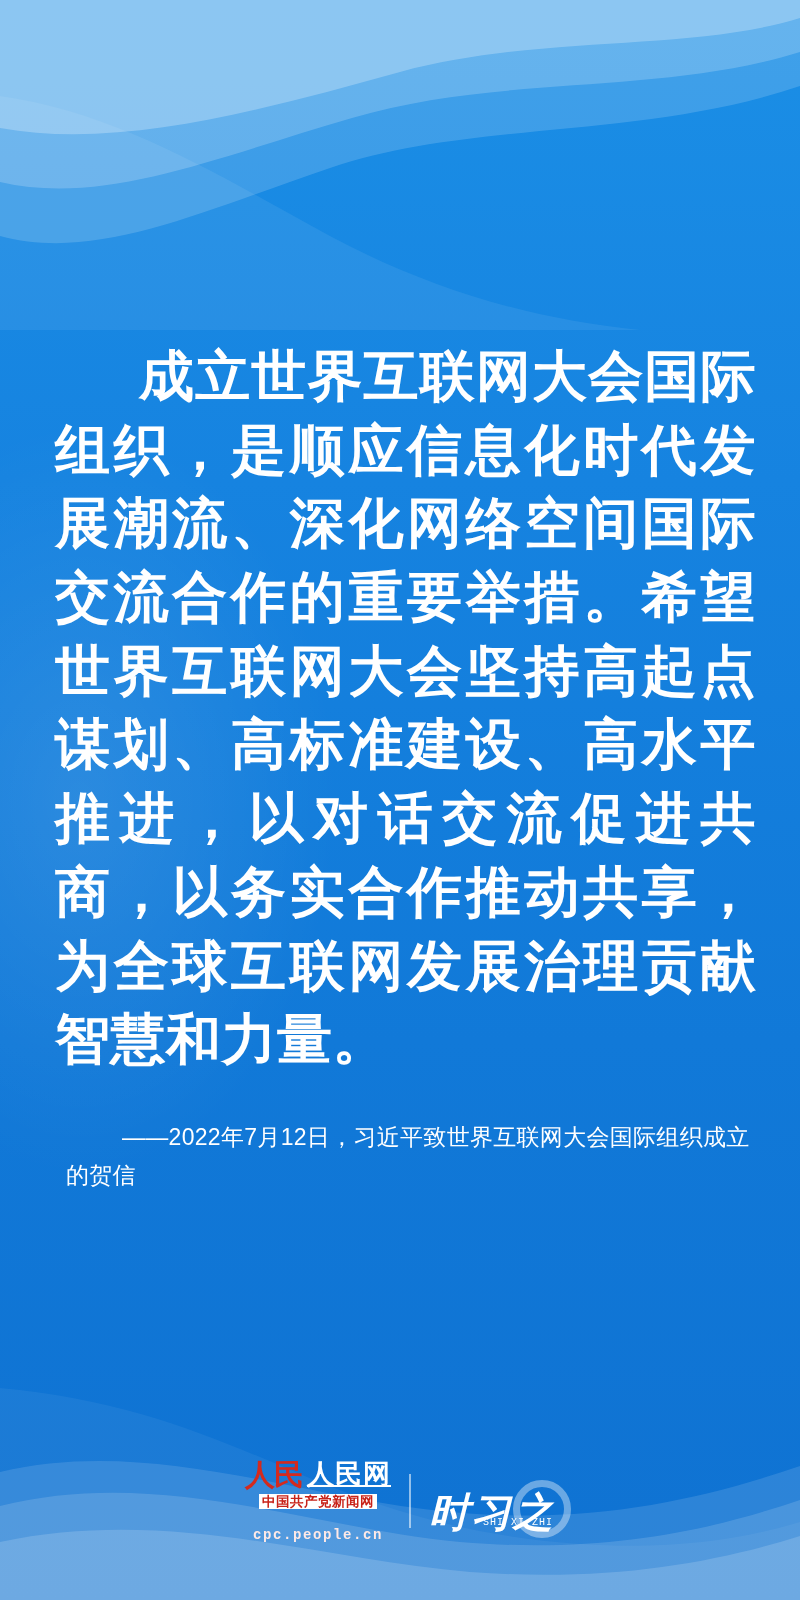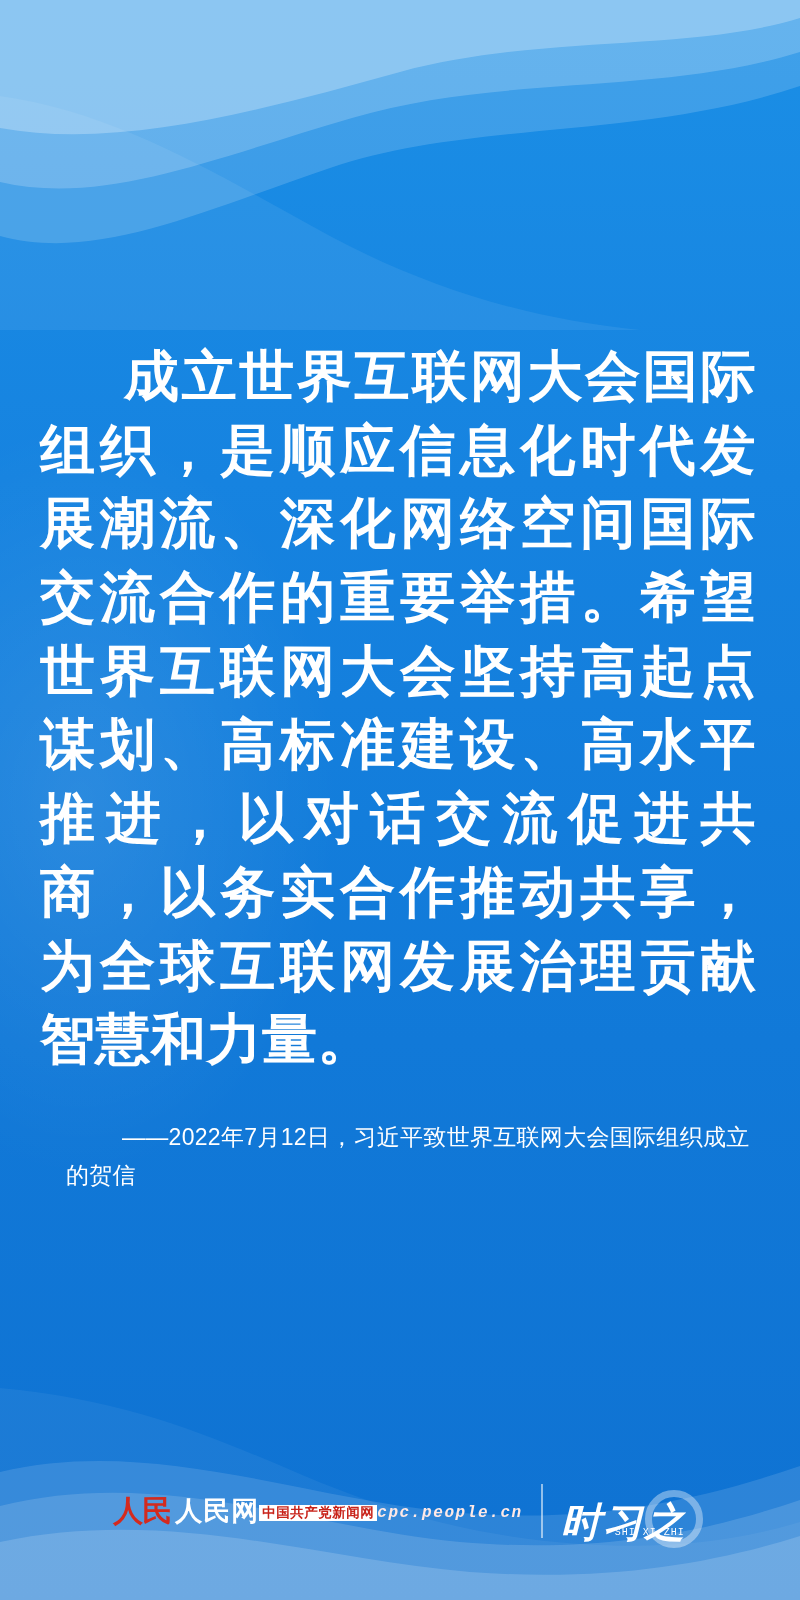--- a/index.html
+++ b/index.html
@@ -65,20 +65,21 @@
 
   .quote {
     color: #ffffff;
     font-size: 55px;
     font-weight: bold;
     line-height: 1.34;
     letter-spacing: 0.5px;
     text-indent: 84px;
     text-align: justify;
     text-justify: inter-ideograph;
+    margin-left: 15px;
   }
 
   .attribution {
     margin-top: 42px;
     color: #ffffff;
     font-size: 23px;
     line-height: 1.65;
     letter-spacing: 0.3px;
     text-indent: 56px;
     text-align: left;
@@ -92,21 +93,21 @@
     bottom: 58px;
     width: 800px;
     display: flex;
     align-items: center;
     justify-content: center;
     gap: 18px;
   }
 
   .logo-people {
     display: flex;
-    flex-direction: row;
+    flex-direction: column;
     align-items: center;
     line-height: 1;
   }
 
   .logo-people .lp-main {
     display: flex;
     align-items: center;
     gap: 4px;
   }
 
@@ -115,42 +116,42 @@
     font-weight: bold;
     color: #d42a1e;
     letter-spacing: -1px;
   }
 
   .lp-name {
     font-size: 27px;
     font-weight: bold;
     color: #ffffff;
     letter-spacing: 1px;
+    text-decoration: underline;
   }
 
   .lp-sub {
     margin-top: 4px;
     background: #ffffff;
     color: #c8231a;
     font-size: 13.5px;
     font-weight: bold;
     letter-spacing: 0.5px;
     padding: 1px 3px;
     white-space: nowrap;
     text-align: right;
   }
 
   .lp-url {
-    margin-top: 4px;
-    font-size: 16px;
+    margin-top: 19px;
+    font-size: 14px;
     font-weight: bold;
     color: #ffe9e6;
     letter-spacing: 1.6px;
     font-family: "Liberation Mono", monospace;
-    font-style: italic;
   }
 
   .divider {
     width: 2px;
     height: 54px;
     background: rgba(255,255,255,0.55);
   }
 
   .logo-shixizhi {
     position: relative;

